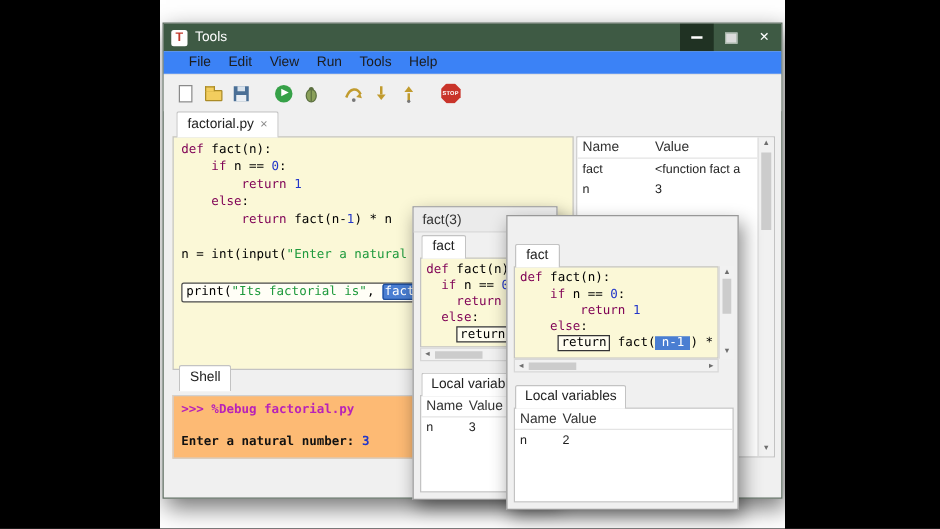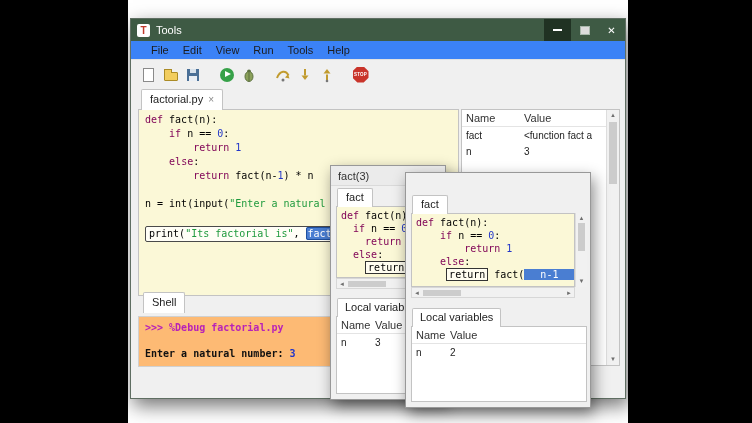--- a/index.html
+++ b/index.html
@@ -45,21 +45,21 @@
 
 .cl{min-height:13px}
 .editor-code .cl{min-height:14px}
 .cl.boxed{display:block;width:max-content;border:1px solid #4a4a4a;background:#fffef6;padding:0 3px;border-radius:2px;margin-top:1px}
 .tk-k{color:#7f0055;font-weight:normal}
 .tk-p{color:#000}
 .tk-n{color:#2236c9}
 .tk-s{color:#1f9a3d}
 .tk-hl{background:#4a7ed2;color:#fff;border:1px solid #1f4f9e;padding:0 1px;border-radius:2px}
 .tk-bx{border:1px solid #333;background:#fffdf0;padding:0 2px}
-.tk-sel{background:#4a7ed2;color:#fff;padding:0 16px}
+.tk-sel{background:#4a7ed2;color:#fff;padding:0 5px}
 .tk-mg{color:#b822b8;font-weight:bold}
 .tk-out{color:#111;font-weight:bold}
 .tk-in{color:#2236c9;font-weight:bold}
 
 .trow{display:flex;align-items:center;height:16px;font-size:10px;color:#1e1e1e}
 .trow.thead{height:17px;border-bottom:1px solid #e4e4e4;color:#333;font-size:11px}
 .tcell{padding:0 4px;white-space:nowrap;overflow:hidden}
 .tcell:last-child{flex:1}
 .vars-table .tcell:first-child{width:58px;flex:none}
 .pop-table .tcell:first-child{width:34px;flex:none}

